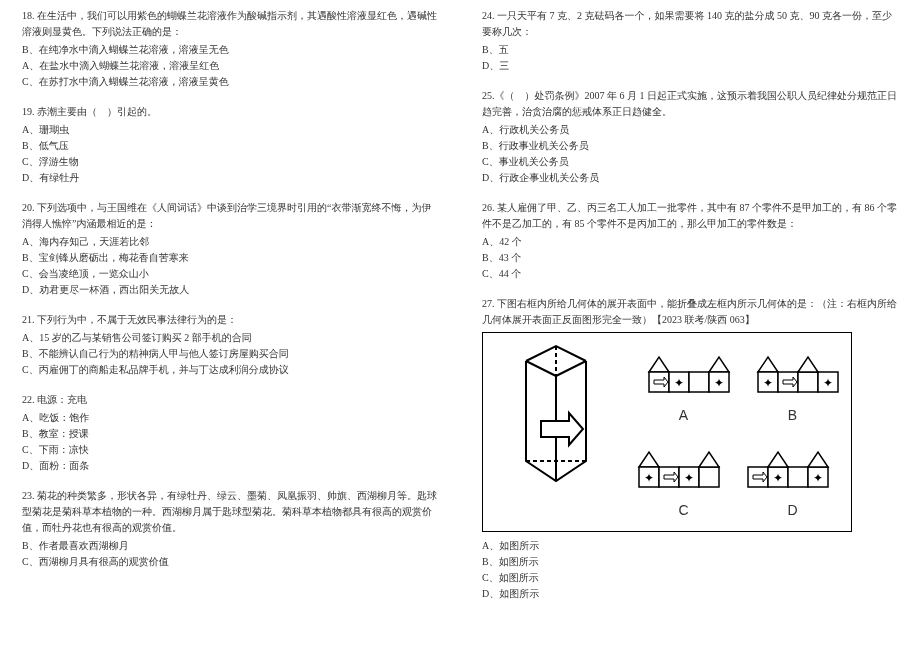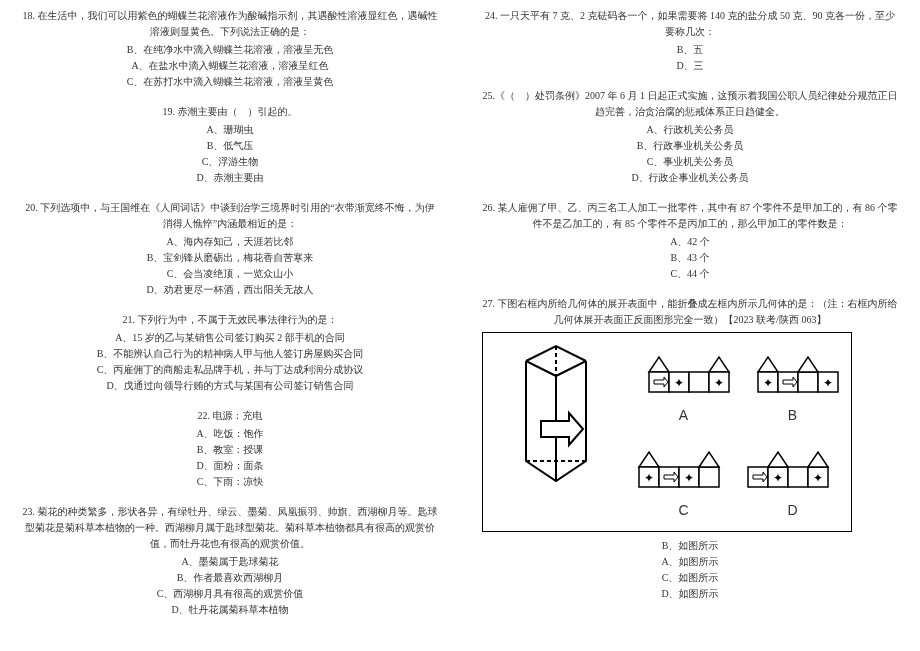--- a/index.html
+++ b/index.html
@@ -11,21 +11,20 @@
     font-size: 10px;
     color: #333;
     line-height: 1.6;
     overflow: hidden;
   }
   .page {
     display: flex;
     width: 920px;
     height: 641px;
     padding: 8px 0;
-    text-align: center;
   }
   .col {
     flex: 1;
     padding: 0 22px;
     display: flex;
     flex-direction: column;
   }
   .q { margin-bottom: 14px; }
   .stem { margin-bottom: 2px; }
   .opt { display: block; }
@@ -66,53 +65,50 @@
       <span class="opt">B、在纯净水中滴入蝴蝶兰花溶液，溶液呈无色</span>
       <span class="opt">A、在盐水中滴入蝴蝶兰花溶液，溶液呈红色</span>
       <span class="opt">C、在苏打水中滴入蝴蝶兰花溶液，溶液呈黄色</span>
     </div>
 
     <div class="q">
       <div class="stem">19. 赤潮主要由（　）引起的。</div>
       <span class="opt">A、珊瑚虫</span>
       <span class="opt">B、低气压</span>
       <span class="opt">C、浮游生物</span>
-      <span class="opt">D、赤潮主要由</span>
+      <span class="opt">D、有绿牡丹</span>
     </div>
 
     <div class="q">
       <div class="stem">20. 下列选项中，与王国维在《人间词话》中谈到治学三境界时引用的“衣带渐宽终不悔，为伊消得人憔悴”内涵最相近的是：</div>
       <span class="opt">A、海内存知己，天涯若比邻</span>
       <span class="opt">B、宝剑锋从磨砺出，梅花香自苦寒来</span>
       <span class="opt">C、会当凌绝顶，一览众山小</span>
       <span class="opt">D、劝君更尽一杯酒，西出阳关无故人</span>
     </div>
 
     <div class="q">
       <div class="stem">21. 下列行为中，不属于无效民事法律行为的是：</div>
       <span class="opt">A、15 岁的乙与某销售公司签订购买 2 部手机的合同</span>
       <span class="opt">B、不能辨认自己行为的精神病人甲与他人签订房屋购买合同</span>
       <span class="opt">C、丙雇佣丁的商船走私品牌手机，并与丁达成利润分成协议</span>
-      <span class="opt">D、戊通过向领导行贿的方式与某国有公司签订销售合同</span>
     </div>
 
     <div class="q">
       <div class="stem">22. 电源：充电</div>
       <span class="opt">A、吃饭：饱作</span>
       <span class="opt">B、教室：授课</span>
+      <span class="opt">C、下雨：凉快</span>
       <span class="opt">D、面粉：面条</span>
-      <span class="opt">C、下雨：凉快</span>
     </div>
 
     <div class="q">
       <div class="stem">23. 菊花的种类繁多，形状各异，有绿牡丹、绿云、墨菊、凤凰振羽、帅旗、西湖柳月等。匙球型菊花是菊科草本植物的一种。西湖柳月属于匙球型菊花。菊科草本植物都具有很高的观赏价值，而牡丹花也有很高的观赏价值。</div>
-      <span class="opt">A、墨菊属于匙球菊花</span>
       <span class="opt">B、作者最喜欢西湖柳月</span>
       <span class="opt">C、西湖柳月具有很高的观赏价值</span>
-      <span class="opt">D、牡丹花属菊科草本植物</span>
     </div>
 
   </div>
 
   <div class="col">
 
     <div class="q">
       <div class="stem">24. 一只天平有 7 克、2 克砝码各一个，如果需要将 140 克的盐分成 50 克、90 克各一份，至少要称几次：</div>
       <span class="opt">B、五</span>
       <span class="opt">D、三</span>
@@ -215,20 +211,20 @@
                 <text x="35" y="45" font-size="12" text-anchor="middle" stroke="none" fill="#000">✦</text>
                 <text x="75" y="45" font-size="12" text-anchor="middle" stroke="none" fill="#000">✦</text>
                 <polygon points="10,38 20,38 20,35 24,40 20,45 20,42 10,42" stroke-width="1"></polygon>
               </g>
             </svg>
             <div class="net-label">D</div>
           </div>
         </div>
       </div>
 
+      <span class="opt">A、如图所示</span>
       <span class="opt">B、如图所示</span>
-      <span class="opt">A、如图所示</span>
       <span class="opt">C、如图所示</span>
       <span class="opt">D、如图所示</span>
     </div>
 
   </div>
 </div>
 
 </body></html>

